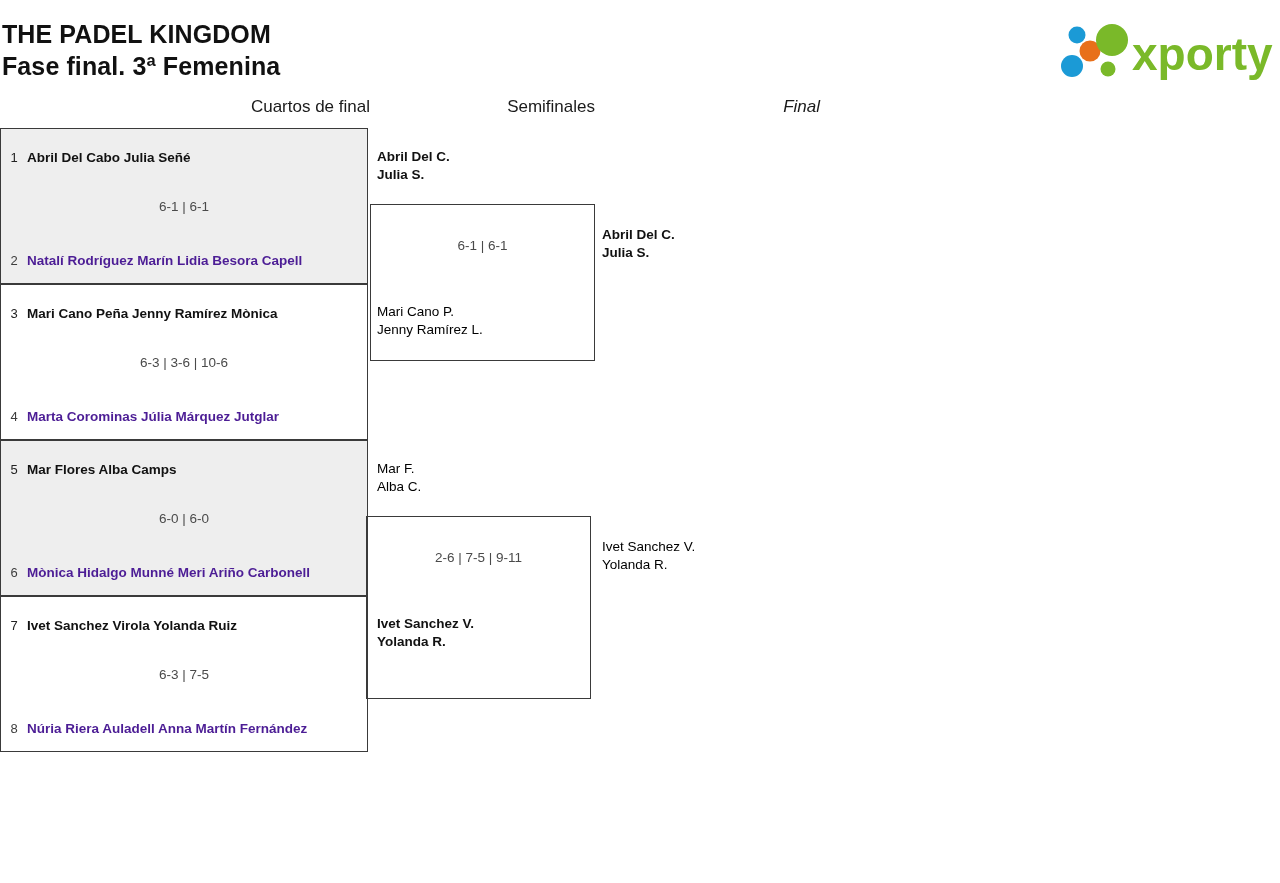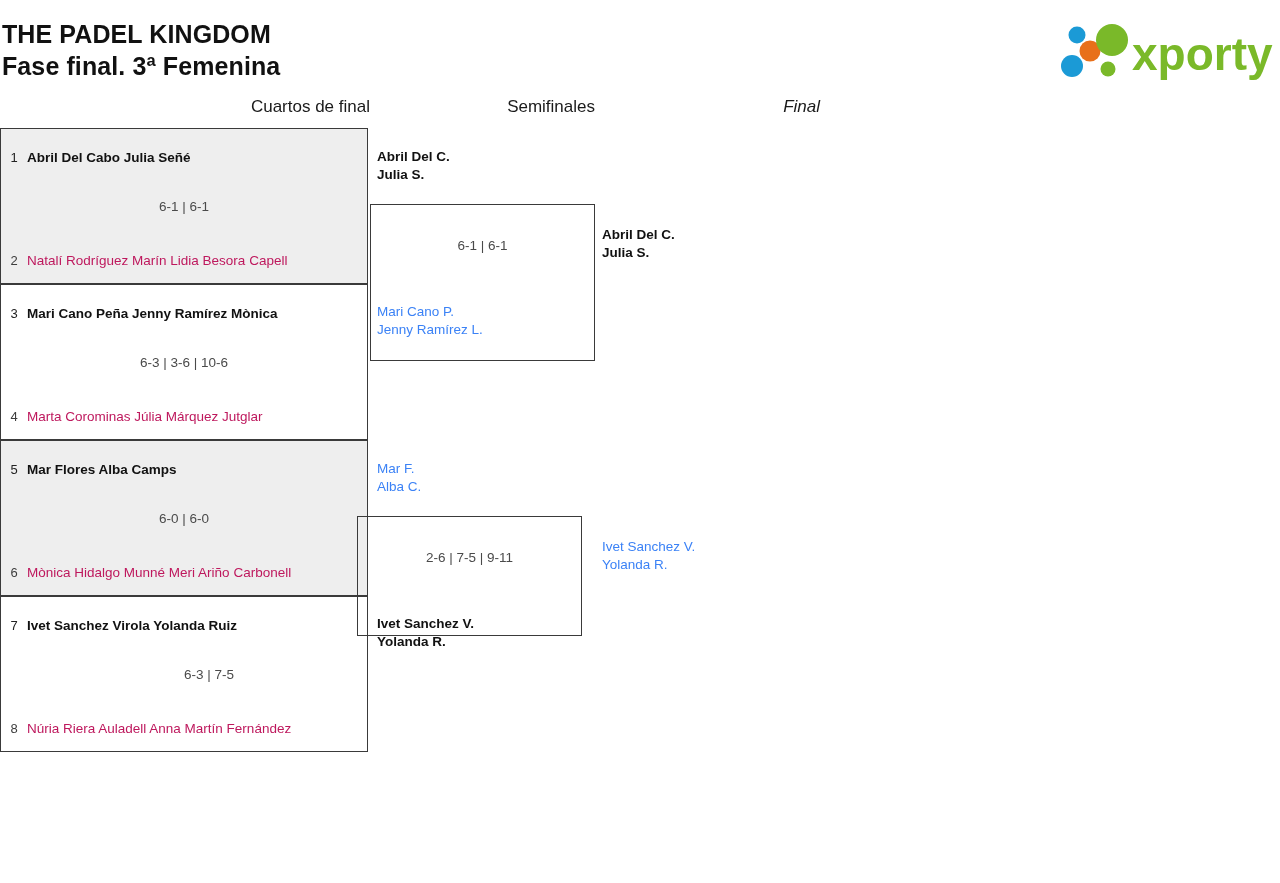--- a/index.html
+++ b/index.html
@@ -109,21 +109,21 @@
   .team .players {
     position: absolute;
     left: 26px;
     top: 50%;
     transform: translateY(-50%);
     font-size: 13.5px;
     line-height: 18px;
     white-space: nowrap;
   }
   .team.winner .players { color: #111111; font-weight: 700; }
-  .team.loser  .players { color: #be185d; font-weight: 400; }
+  .team.loser  .players { color: #4c1d95; font-weight: 700; }
   .team.winner .seed { color: #222222; }
 
   .qf-score {
     position: absolute;
     left: 0;
     width: 100%;
     text-align: center;
     font-size: 13.5px;
     color: #4a4a4a;
     line-height: 18px;
@@ -147,21 +147,21 @@
   }
 
   
   .adv {
     position: absolute;
     font-size: 13.5px;
     line-height: 18px;
     white-space: nowrap;
   }
   .adv.winner { color: #111111; font-weight: 700; }
-  .adv.loser  { color: #3b82f6; font-weight: 400; }
+  .adv.loser  { color: #000000; font-weight: 400; }
   .adv .l1, .adv .l2 { display: block; }
 </style>
 </head>
 <body>
 
 <div class="header">
   <div class="title-block">
     <div class="title-line1">THE PADEL KINGDOM</div>
     <div class="title-line2">Fase final. 3ª Femenina</div>
   </div>
@@ -239,21 +239,21 @@
   </div>
 
   <div class="qf-match plain" style="top:596px; height:156px;">
     <div class="team winner" style="top:6px;">
       <span class="seed">7</span>
       <span class="players">
         <span class="l1">Ivet Sanchez Virola</span>
         <span class="l2">Yolanda Ruiz</span>
       </span>
     </div>
-    <div class="qf-score" style="top:69px;padding-left:25px;">6-3 | 7-5</div>
+    <div class="qf-score" style="top:69px;">6-3 | 7-5</div>
     <div class="team loser" style="top:109px;">
       <span class="seed">8</span>
       <span class="players">
         <span class="l1">Núria Riera Auladell</span>
         <span class="l2">Anna Martín Fernández</span>
       </span>
     </div>
   </div>
 
   <div class="adv winner" style="left:377px; top:148px;">
@@ -268,21 +268,21 @@
   <div class="adv loser" style="left:377px; top:303px;">
     <span class="l1">Mari Cano P.</span>
     <span class="l2">Jenny Ramírez L.</span>
   </div>
 
   <div class="adv loser" style="left:377px; top:460px;">
     <span class="l1">Mar F.</span>
     <span class="l2">Alba C.</span>
   </div>
 
-  <div class="conn-box" style="left:357px; top:516px; width:225px; height:120px;">
+  <div class="conn-box" style="left:366px; top:516px; width:225px; height:183px;">
     <div class="conn-score" style="top:32px;">2-6 | 7-5 | 9-11</div>
   </div>
 
   <div class="adv winner" style="left:377px; top:615px;">
     <span class="l1">Ivet Sanchez V.</span>
     <span class="l2">Yolanda R.</span>
   </div>
 
   <div class="adv winner" style="left:602px; top:226px;">
     <span class="l1">Abril Del C.</span>

